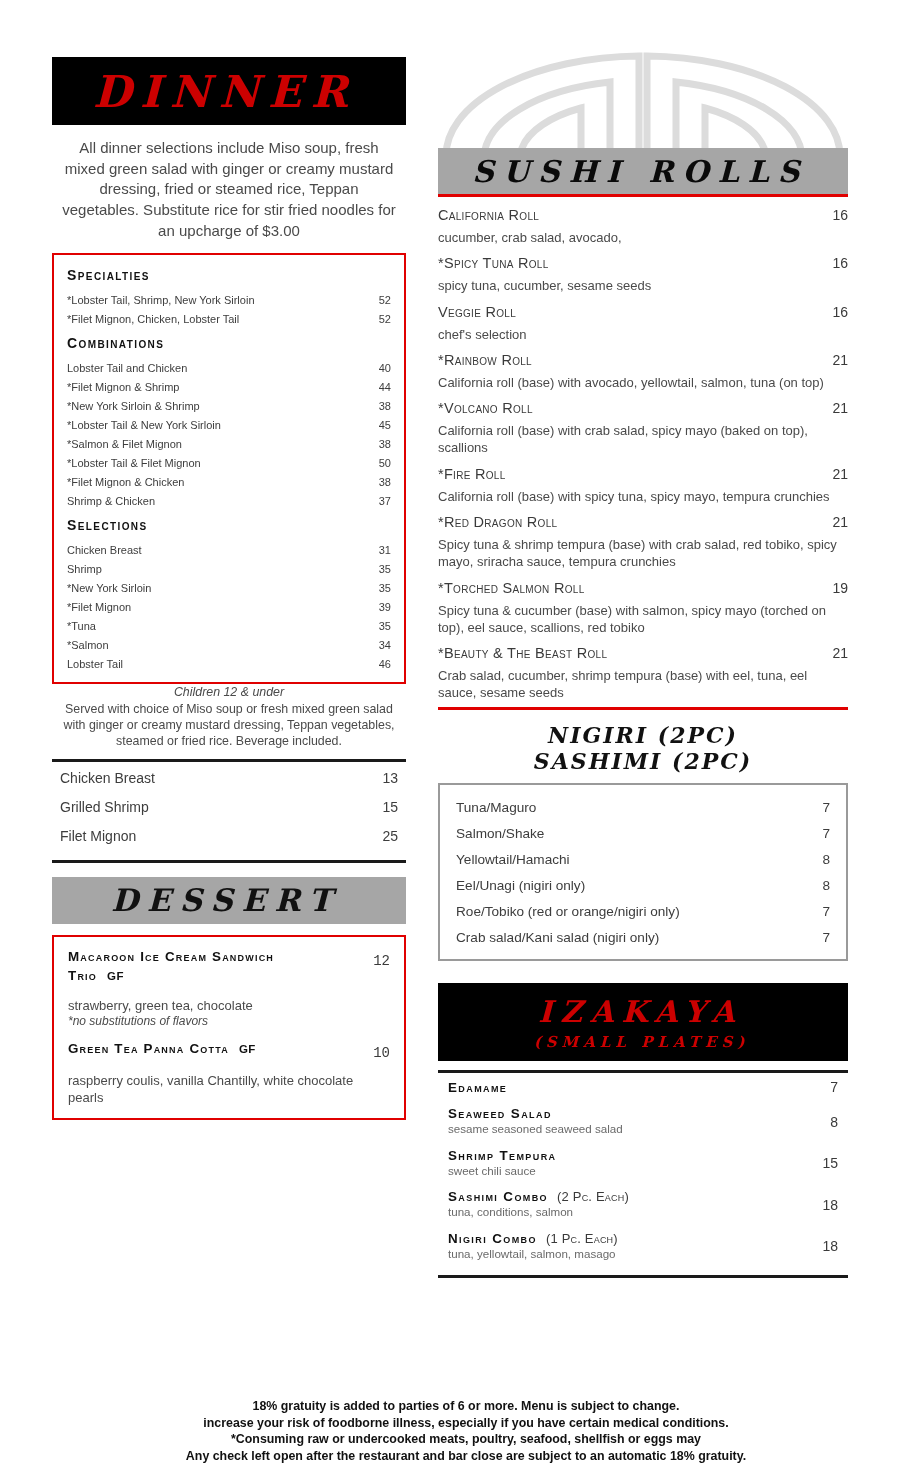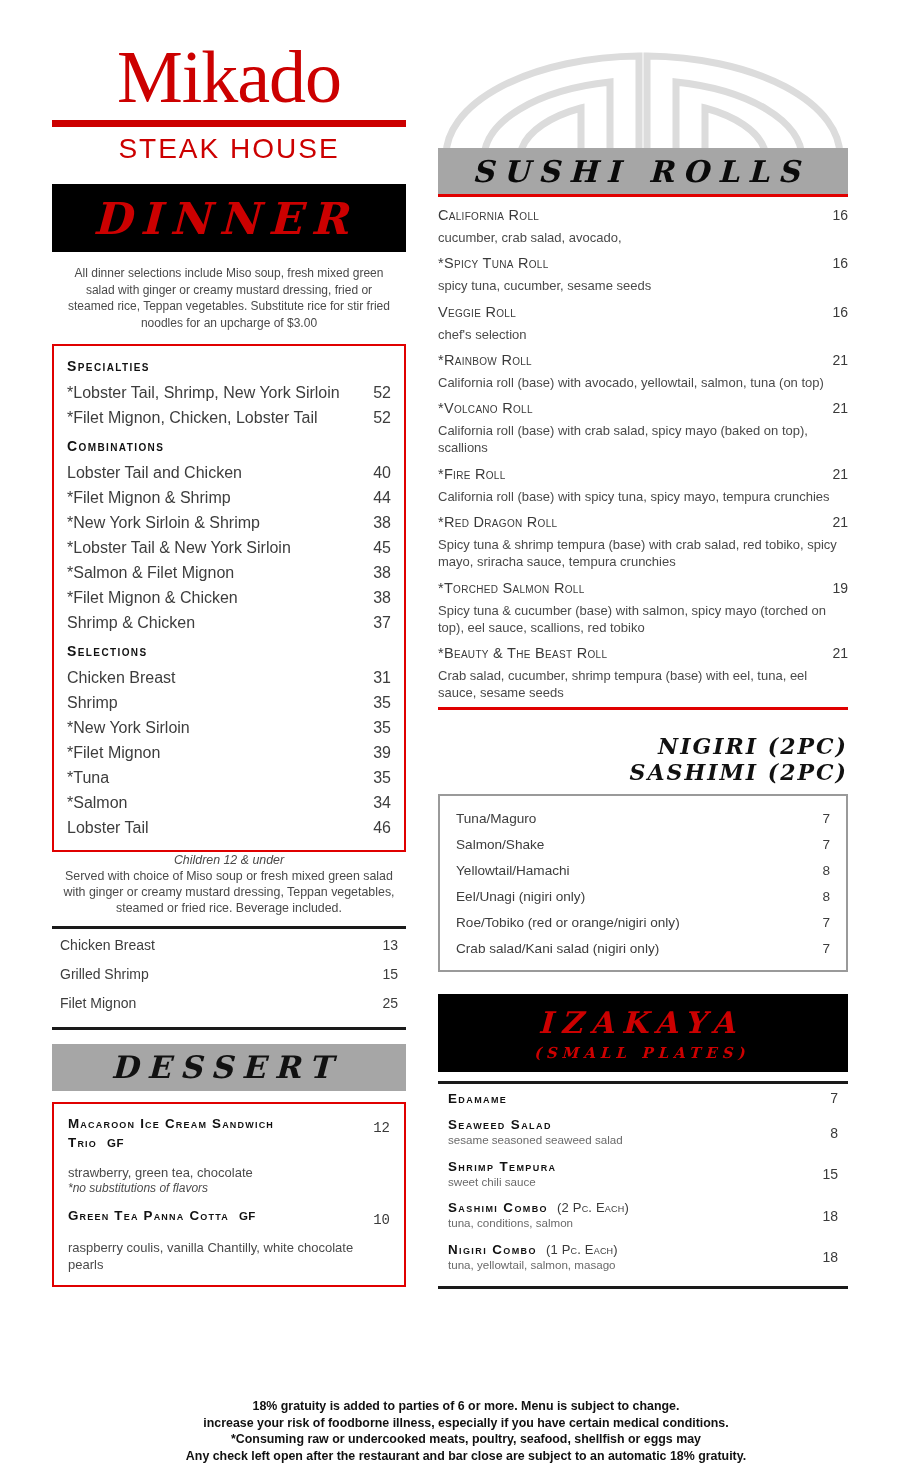--- a/index.html
+++ b/index.html
@@ -44,21 +44,21 @@
     color: #cc0000;
     font-size: 44px;
     font-weight: bold;
     letter-spacing: 9px;
     font-style: italic;
     transform: skewX(-4deg);
   }
 
   .intro {
     text-align: center;
-    font-size: 12px;
+    font-size: 15px;
     line-height: 1.38;
     color: #4a4a4a;
     margin: 13px 10px 12px 10px;
   }
 
   .red-box {
     border: 2.5px solid #e00000;
     padding: 9px 13px 9px 13px;
   }
   .sec-head {
@@ -66,21 +66,21 @@
     color: #111;
     letter-spacing: 1.4px;
     font-weight: 600;
     margin: 7px 0 7px 0;
     font-variant: small-caps;
     text-transform: capitalize;
   }
   .sec-head:first-child { margin-top: 3px; }
   .row {
     display: flex; align-items: baseline;
-    font-size: 16px;
+    font-size: 11px;
     color: #3d3d3d;
     padding: 3.5px 0;
   }
   .row .nm { flex: 1 1 auto; padding-right: 8px; }
   .row .pr { flex: 0 0 34px; text-align: right; }
 
   
   .kids-title {
     text-align: center;
     font-family: "DejaVu Serif", serif;
@@ -160,25 +160,25 @@
   .sr-row { display: flex; align-items: flex-start; padding: 4px 0 1px 0; }
   .sr-name {
     flex: 1 1 auto; font-size: 14.5px; color: #3a3a3a;
     letter-spacing: 0.3px;
     font-variant: small-caps; text-transform: capitalize;
   }
   .sr-price { flex: 0 0 34px; text-align: right; font-size: 14px; color: #3a3a3a; }
   .sr-desc { font-size: 13px; color: #4a4a4a; line-height: 1.33; padding: 5px 0 5px 0; }
 
   .nigiri-title {
-    text-align: right;
+    text-align: center;
     font-family: "DejaVu Serif", serif;
     font-size: 22px; font-weight: bold; font-style: italic;
     color: #111; letter-spacing: 2px; line-height: 1.22;
-    margin-top: 23px; margin-bottom: 8px;
+    margin-top: 12px; margin-bottom: 8px;
   }
   .gray-box { border: 2px solid #9a9a9a; padding: 9px 16px 9px 16px; }
   .gb-row { display: flex; align-items: baseline; font-size: 13.6px; color: #3d3d3d; padding: 5.5px 0; }
   .gb-row .nm { flex: 1 1 auto; }
   .gb-row .pr { flex: 0 0 26px; text-align: right; }
 
   .banner-izakaya {
     background: #000; height: 78px; margin-top: 22px;
     display: flex; flex-direction: column;
     align-items: center; justify-content: center;
@@ -214,25 +214,20 @@
   .footer .ft-bold { font-weight: 700; }
   .footer .ft-norm { font-weight: 600; }
 </style>
 </head>
 <body>
 
 <div class="page">
 
   <div class="col-left">
 
-    <div class="logo-wrap">
-      <div class="logo-word">Mikado</div>
-      <div class="logo-rule"></div>
-      <div class="logo-sub">STEAK HOUSE</div>
-    </div>
 
     <div class="banner-black">
       <span class="banner-text">DINNER</span>
     </div>
 
     <div class="intro">All dinner selections include Miso soup, fresh mixed green salad with ginger or creamy mustard dressing, fried or steamed rice, Teppan vegetables.  Substitute rice for stir fried noodles for an upcharge of $3.00</div>
 
     <div class="red-box">
       <div class="sec-head">Specialties</div>
       <div id="specialties-list">
@@ -260,20 +255,24 @@
             <span class="nm">*New York Sirloin &amp; Shrimp</span>
             <span class="pr">38</span>
           </div>
           <div class="row">
             <span class="nm">*Lobster Tail &amp; New York Sirloin</span>
             <span class="pr">45</span>
           </div>
           <div class="row">
             <span class="nm">*Salmon &amp; Filet Mignon</span>
             <span class="pr">38</span>
+          </div>
+          <div class="row">
+            <span class="nm">*Lobster Tail &amp; Filet Mignon</span>
+            <span class="pr">50</span>
           </div>
           <div class="row">
             <span class="nm">*Filet Mignon &amp; Chicken</span>
             <span class="pr">38</span>
           </div>
           <div class="row">
             <span class="nm">Shrimp &amp; Chicken</span>
             <span class="pr">37</span>
           </div>
         </div>

